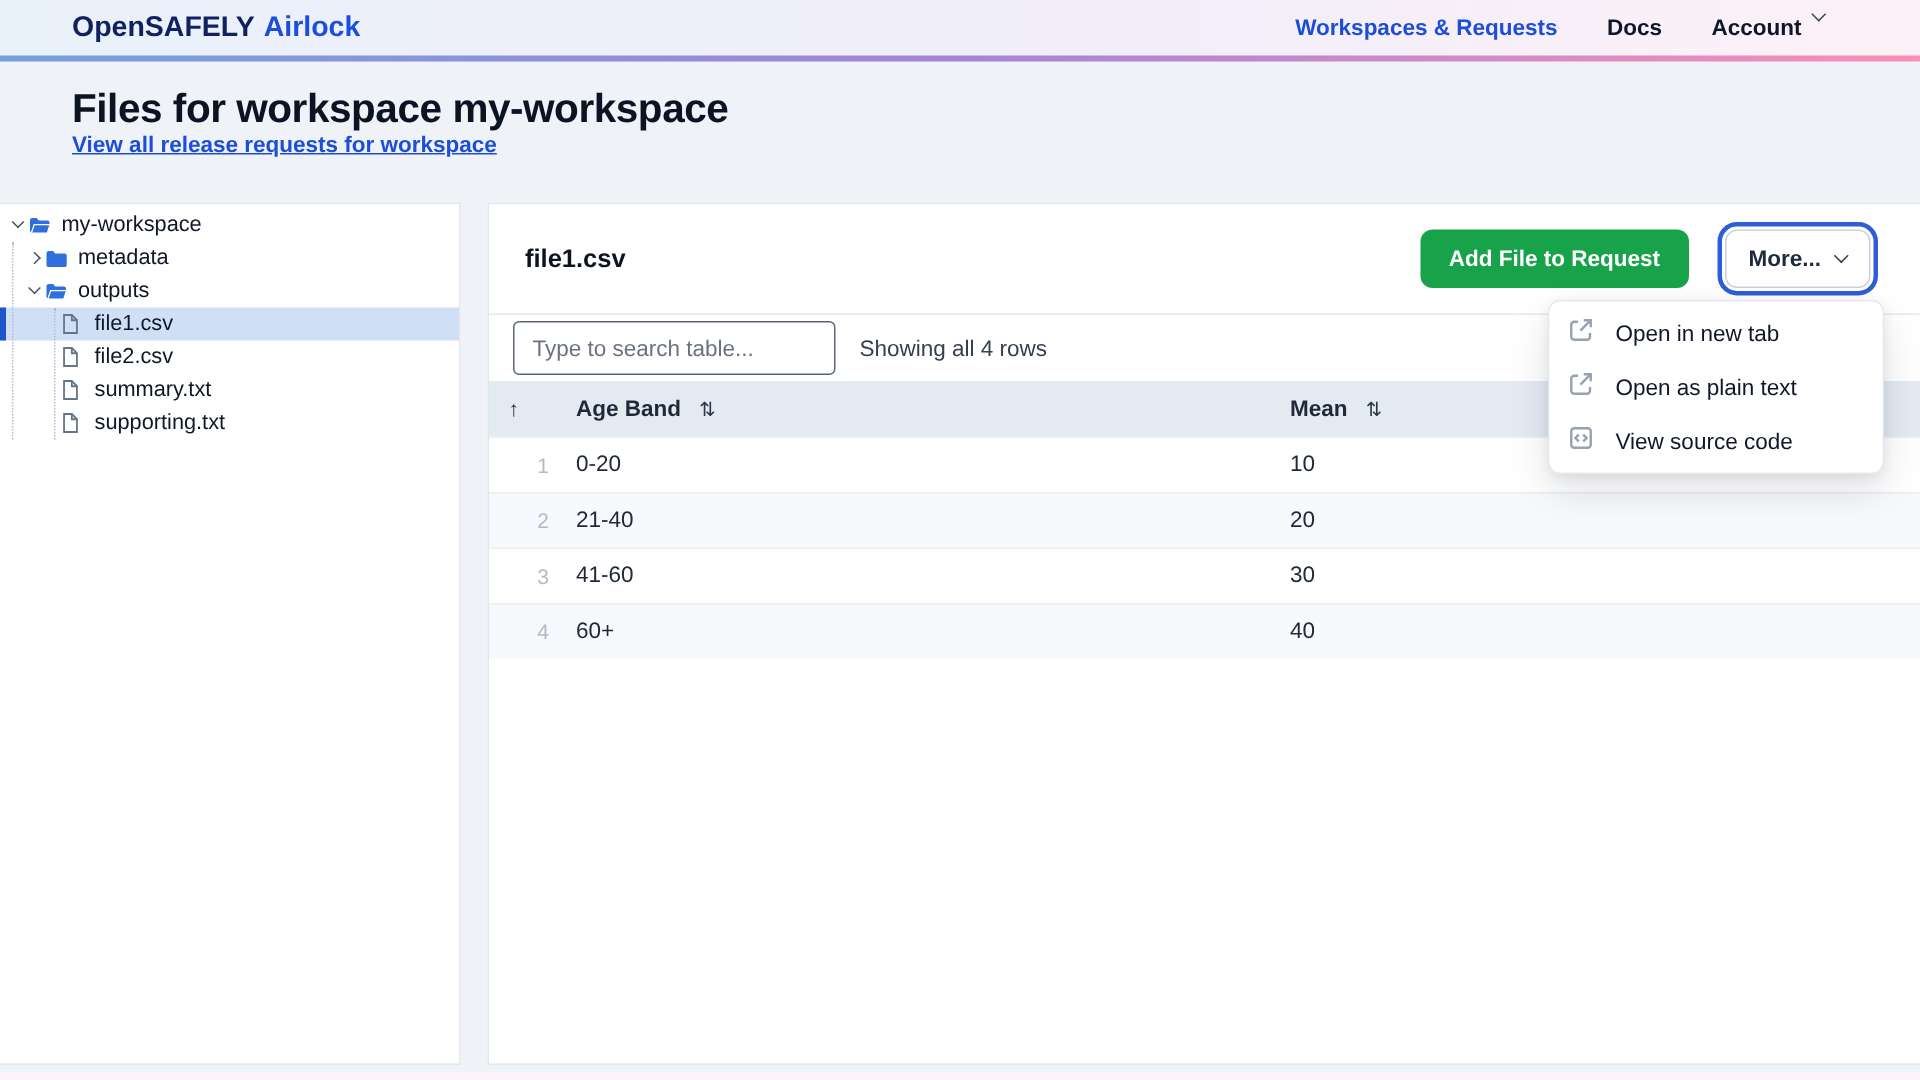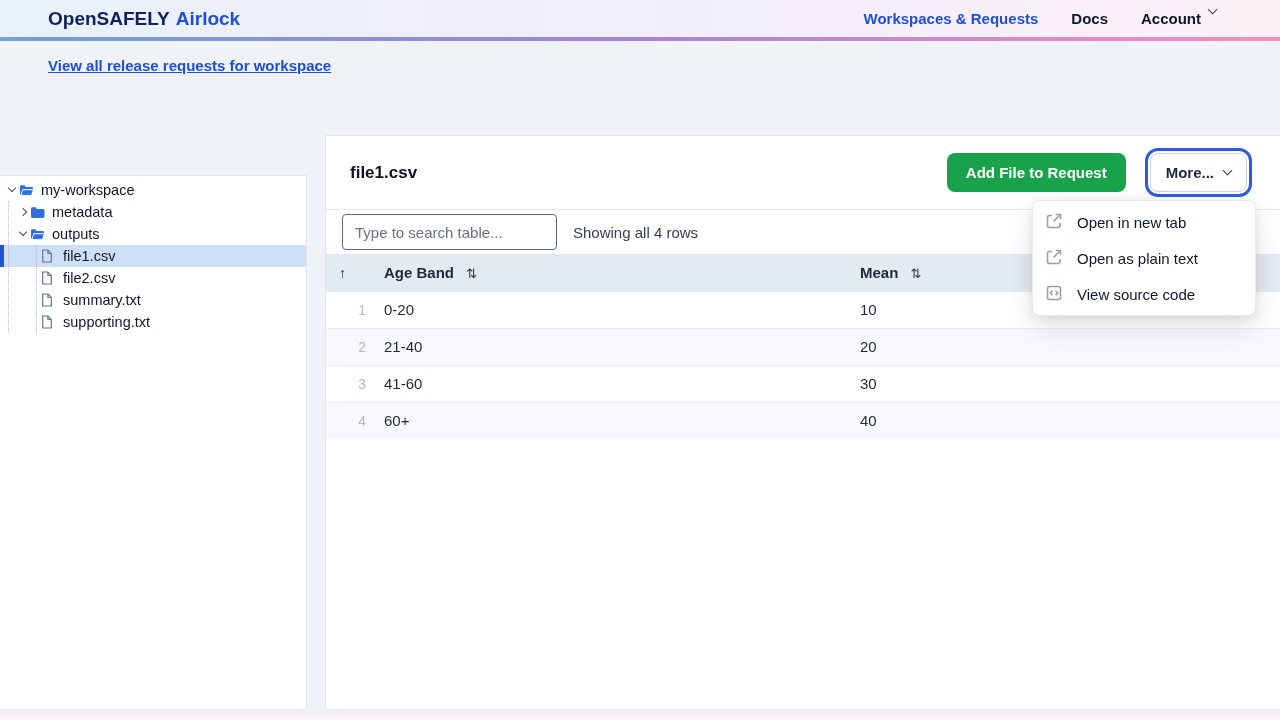--- a/index.html
+++ b/index.html
@@ -31,21 +31,21 @@
   .chev.right{ transform:rotate(-45deg); }
 
   
   .page-header{ padding:16px 48px 0; }
   .page-title{ font-size:27px; font-weight:800; color:#0c1322; letter-spacing:-0.3px; }
   .page-link{ display:inline-block; font-size:15px; font-weight:600; color:#1d4ed8; text-decoration:underline; }
 
   
   .sidebar{
     position:absolute; left:0; top:135px; width:307px; bottom:10px;
-    background:#fff; border:1px solid #e2e6ed; border-left:none;margin-top:40px;
+    background:#fff; border:1px solid #e2e6ed; border-left:none;
   }
   .main{
     position:absolute; left:325px; right:0; top:135px; bottom:10px;
     background:#fff; border:1px solid #e2e6ed; border-right:none;
     display:flex; flex-direction:column;
   }
 
   
   .tree{ position:relative; padding-top:3px; font-size:14.5px; }
   .tree-row{ height:22px; display:flex; align-items:center; position:relative; cursor:pointer; }
@@ -123,20 +123,21 @@
     <a href="#" class="nav-link">Docs</a>
     <div class="account">
       <span>Account</span>
       <span class="chev down"></span>
     </div>
   </div>
 </div>
 <div class="nav-border"></div>
 
 <div class="page-header">
+  <div class="page-title">Files for workspace my-workspace</div>
   <a href="#" class="page-link">View all release requests for workspace</a>
 </div>
 
 <div class="sidebar">
   <div class="tree">
     <div class="guide guide-1"></div>
     <div class="guide guide-2"></div>
   <div class="tree-row depth0">
         <span class="chev-box">
           <span class="chev down"></span>

